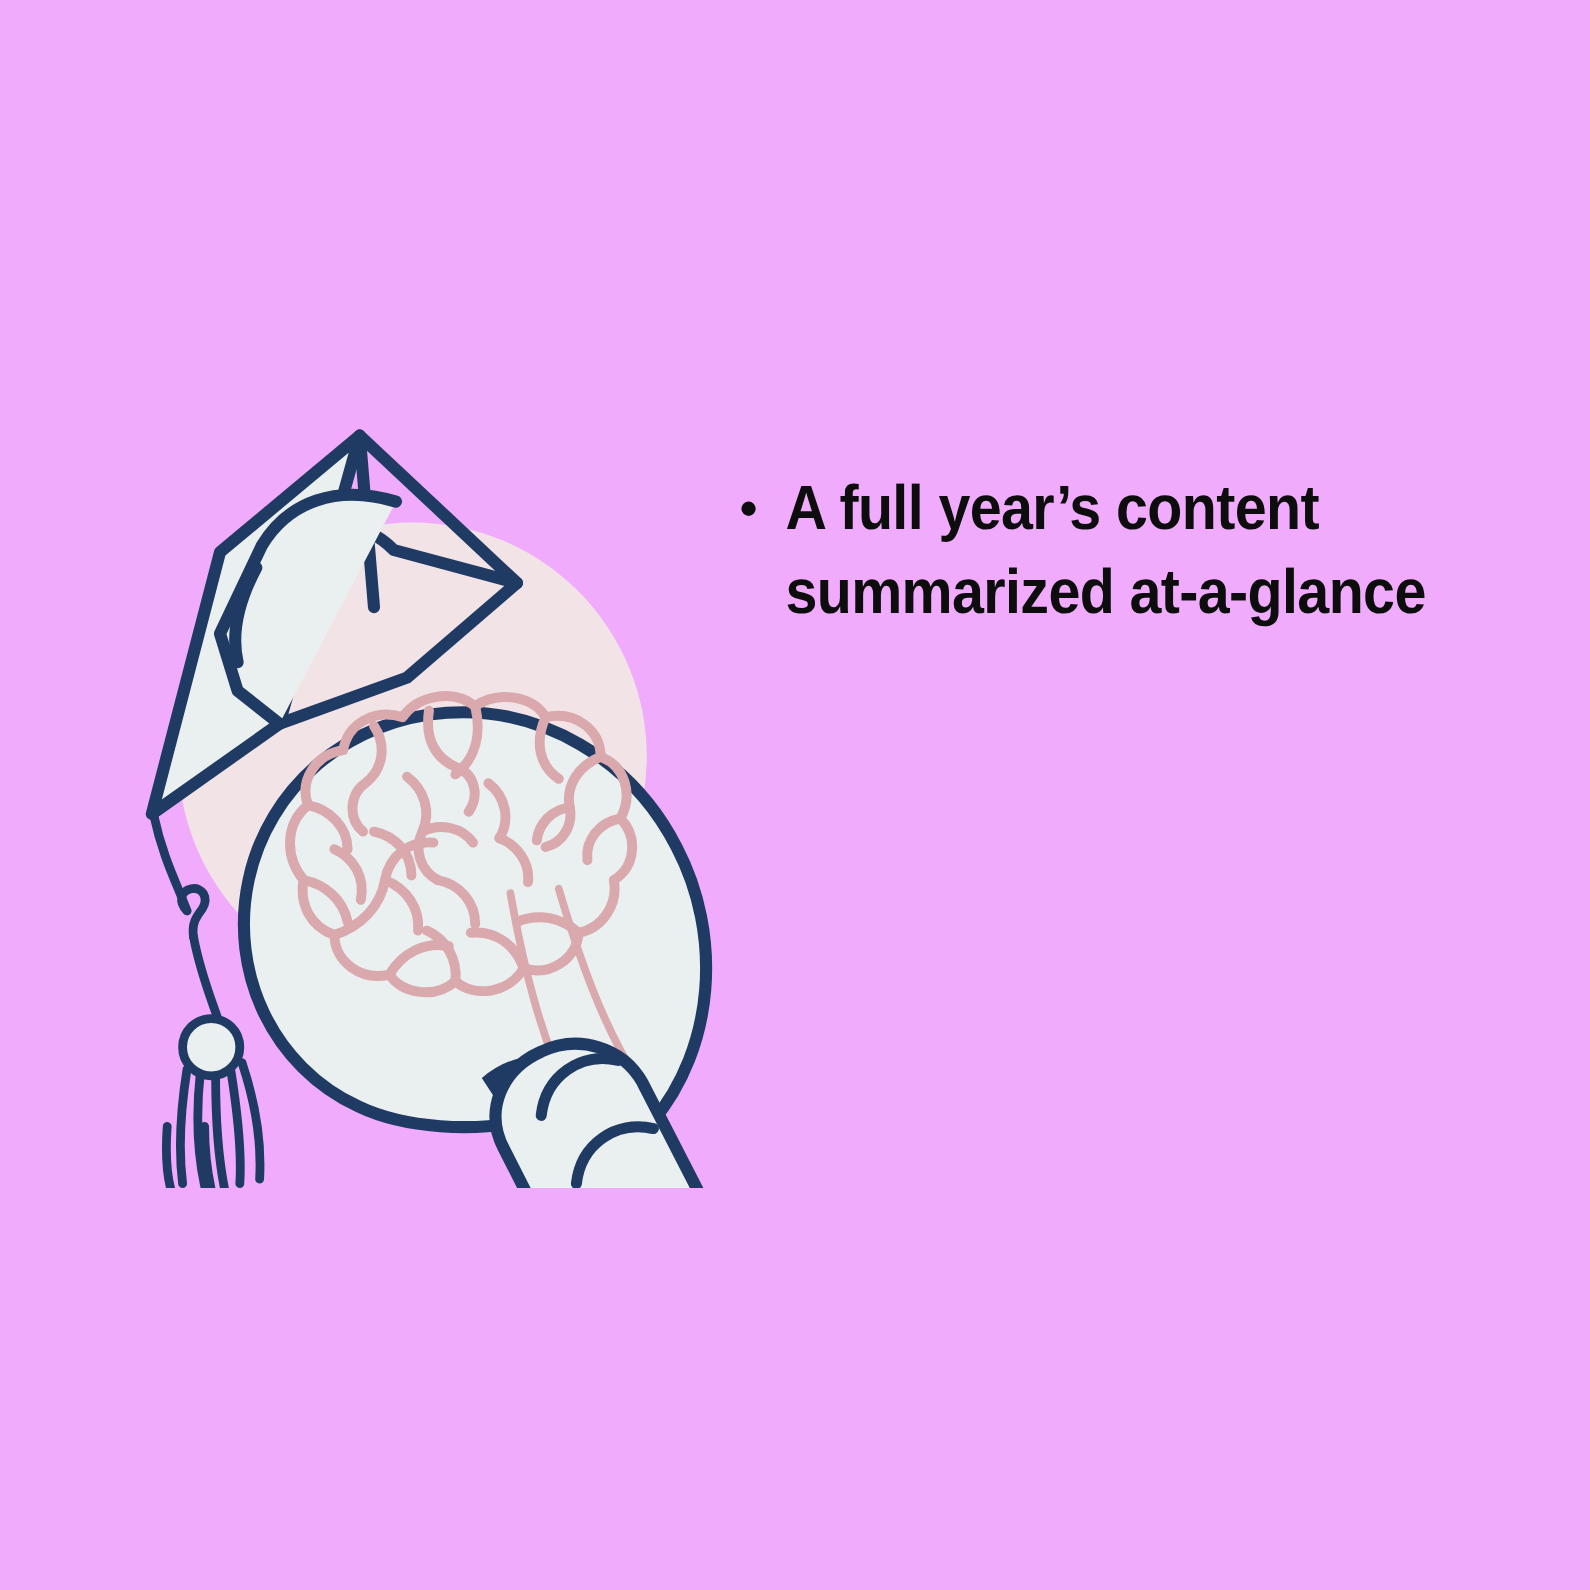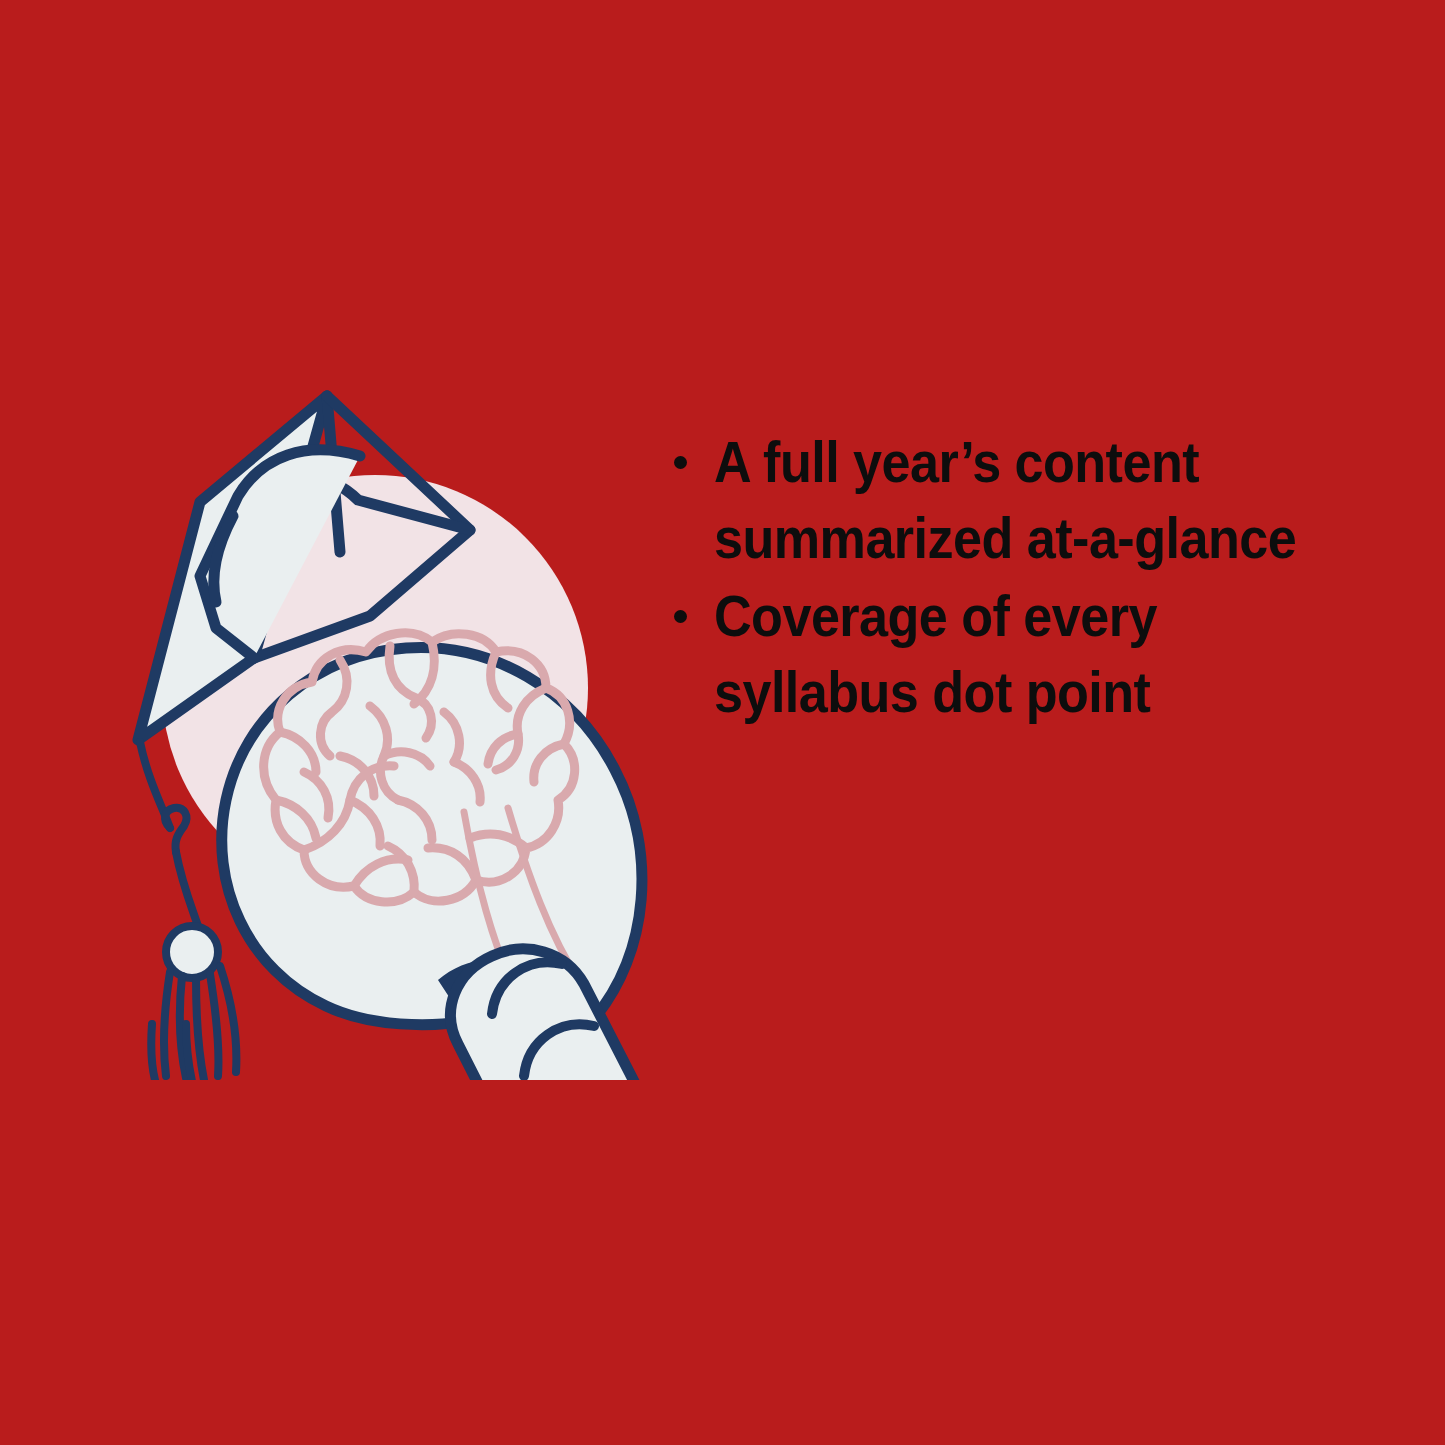--- a/index.html
+++ b/index.html
@@ -67,21 +67,21 @@
   }
   .feature-text {
     display: block;
     transform: scaleX(0.915);
     transform-origin: left center;
   }
 </style>
 </head>
 <body style="background: rgb(234, 239, 240);">
 
-<div id="canvas" style="background: #b91c1c;">
+<div id="canvas" style="background: #f0abfc;">
 
   <div id="illustration">
     <svg viewBox="0 0 620 720" xmlns="http://www.w3.org/2000/svg">
 
       <circle cx="335" cy="328" r="213" fill="#f2e3e6"></circle>
 
       <g fill="none" stroke="#1f3a63" stroke-width="11" stroke-linecap="round" stroke-linejoin="round">
 
         <path d="M430 660 C470 700 520 700 553 660 C610 592 617 490 575 410
                  C534 330 452 282 366 288 C276 294 204 356 186 440
@@ -186,19 +186,15 @@
       </g>
 
     </svg>
   </div>
 
   <ul id="feature-list">
     <li class="feature-item">
       <span class="feature-bullet"></span>
       <span class="feature-text">A full year’s content summarized at-a-glance</span>
     </li>
-    <li class="feature-item">
-      <span class="feature-bullet"></span>
-      <span class="feature-text">Coverage of every syllabus dot point</span>
-    </li>
   </ul>
 
 </div>
 
 </body></html>

